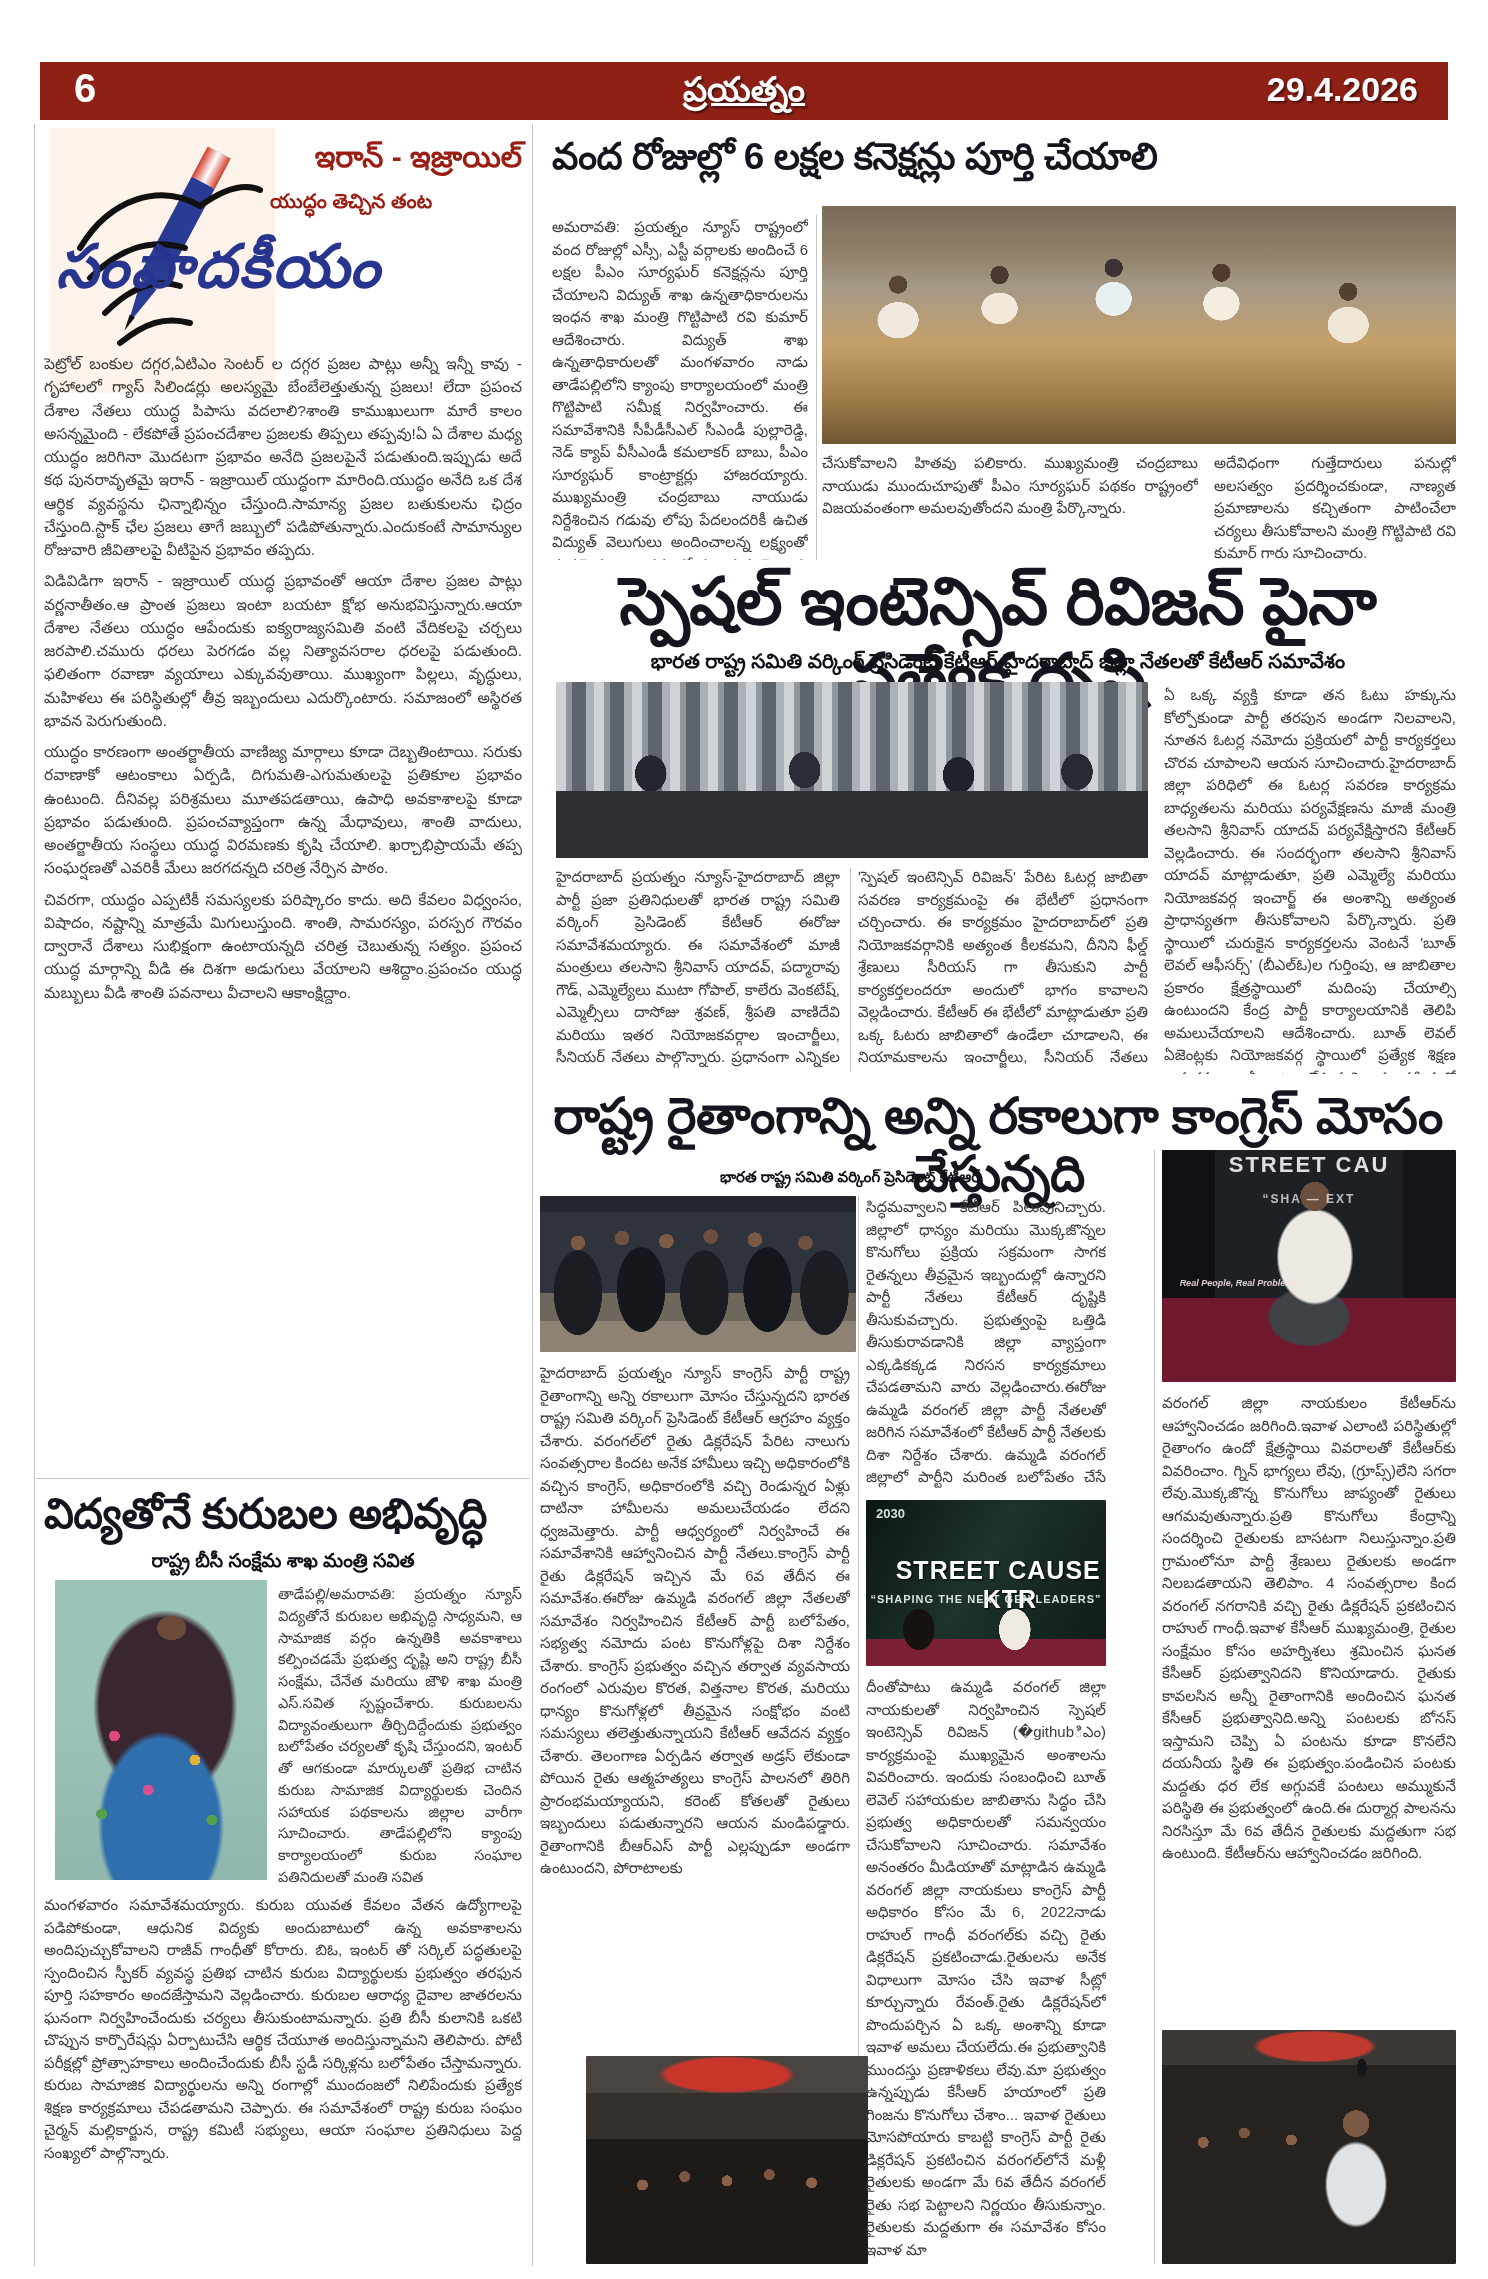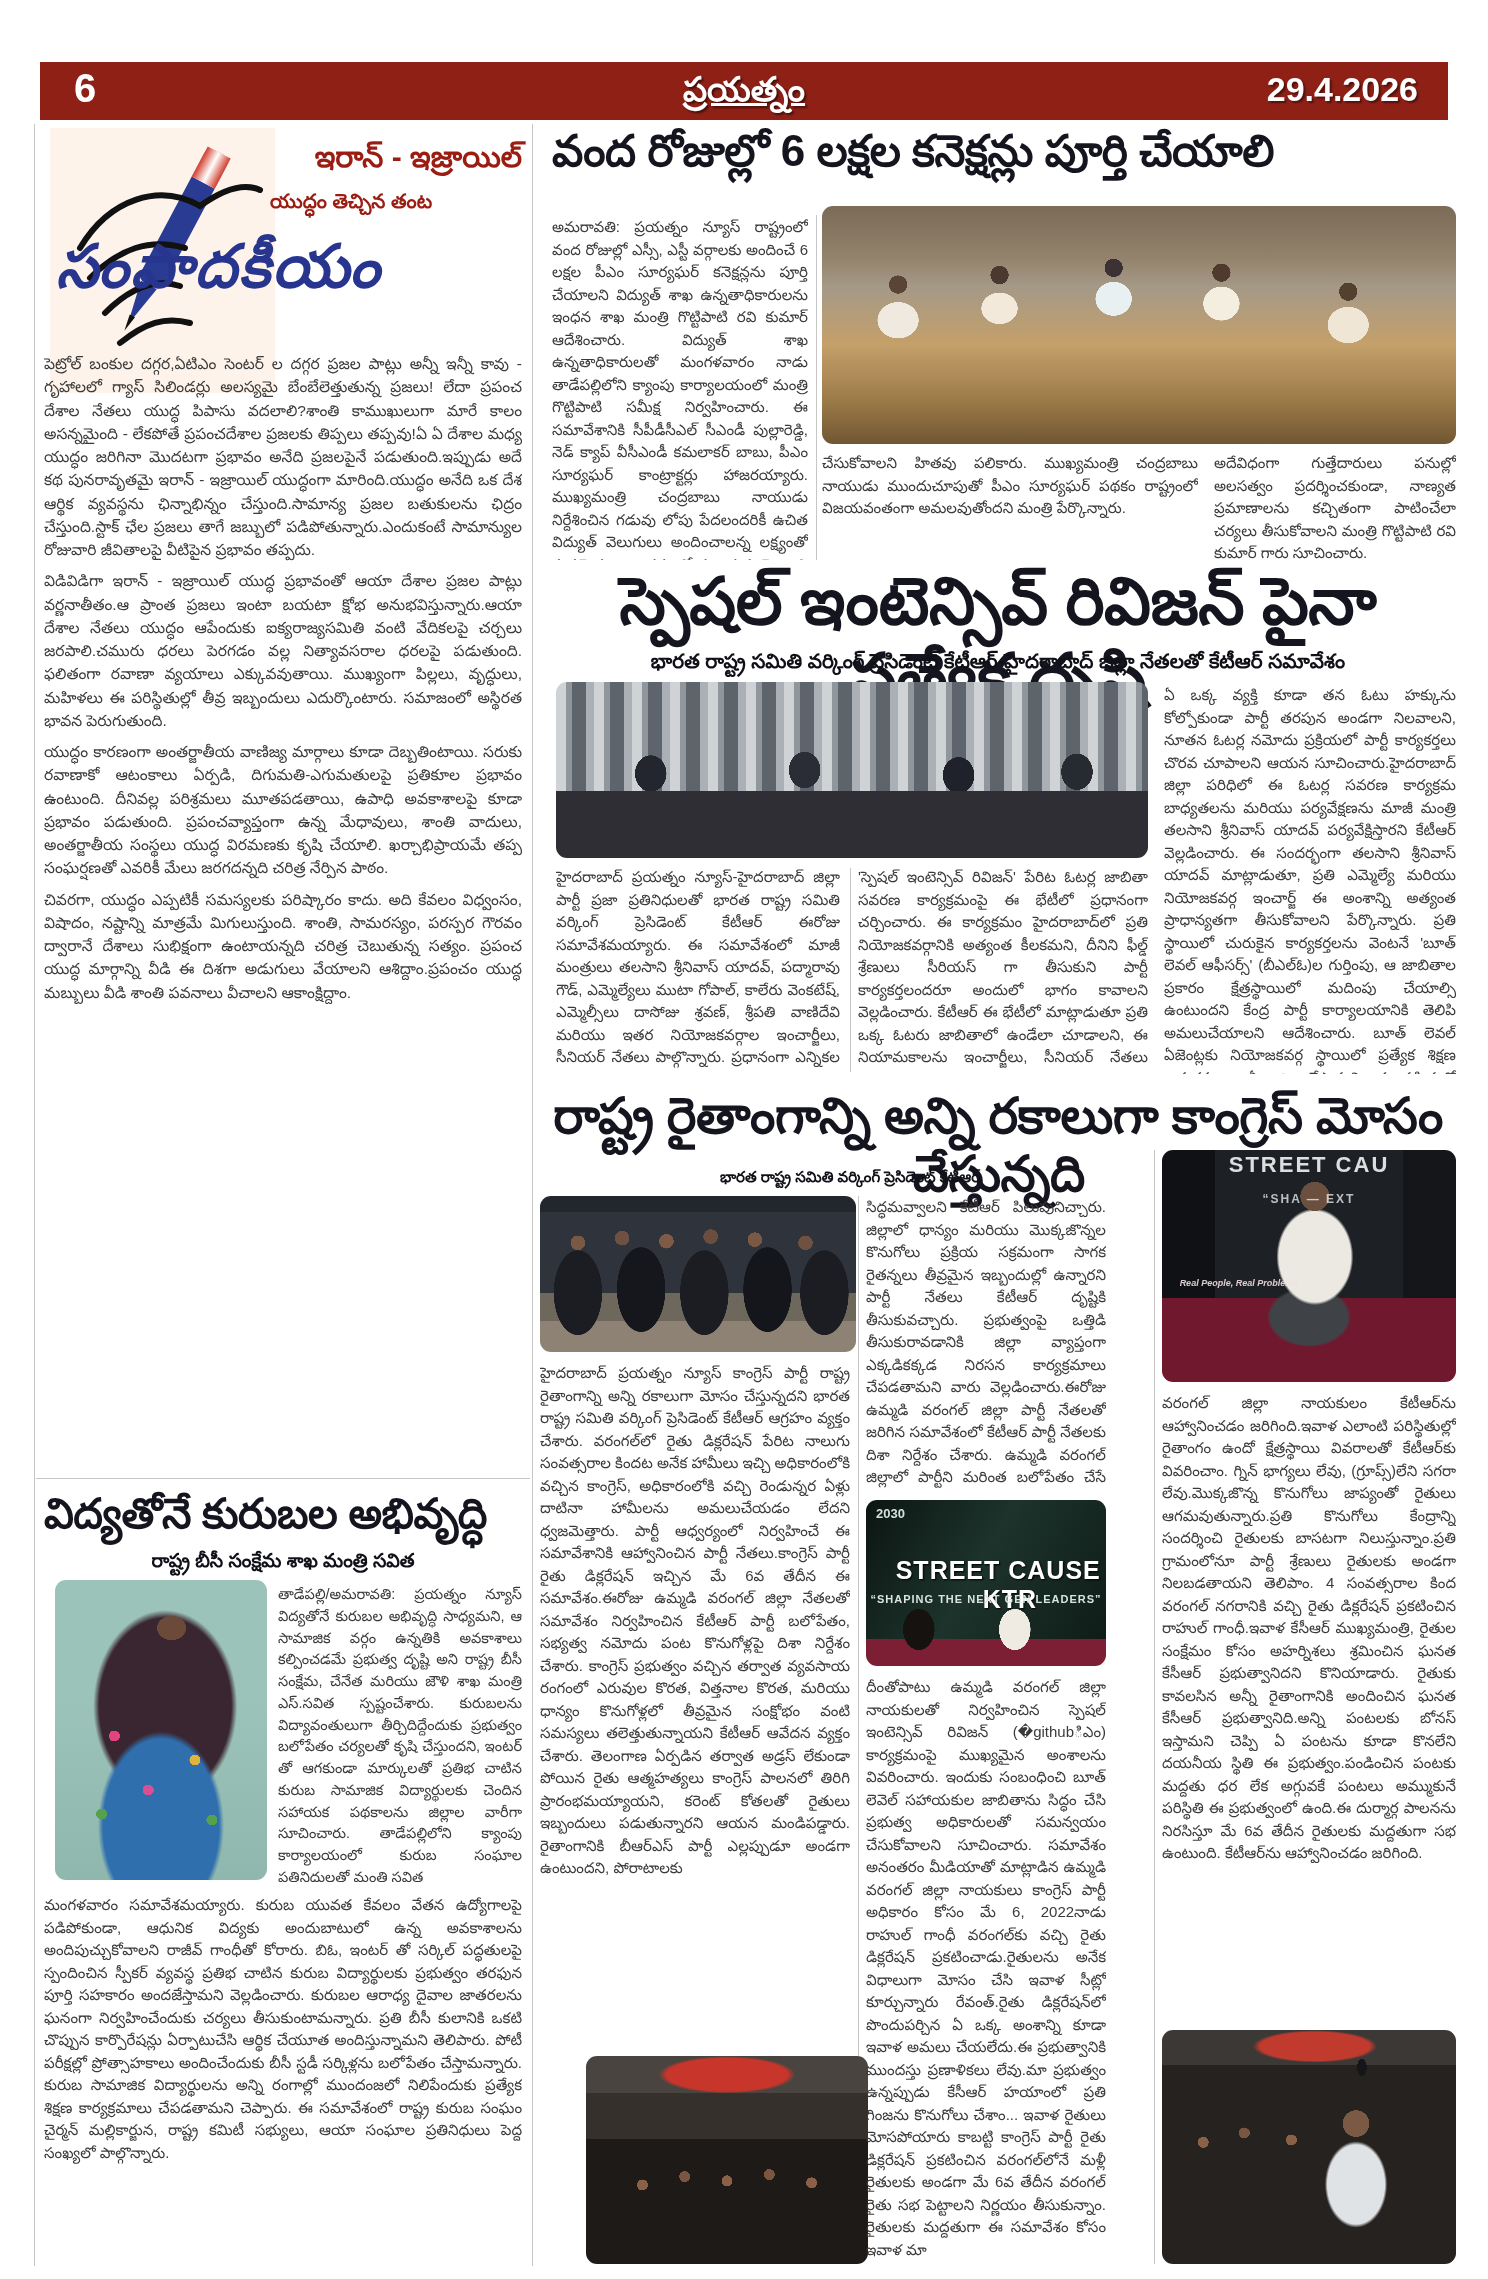--- a/index.html
+++ b/index.html
@@ -17,21 +17,21 @@
   .vrule{width:1px;background:#c6c6c6;}
   .hrule{height:1px;background:#c6c6c6;}
   
   .hl{font-weight:bold;color:#15151f;line-height:1.15;letter-spacing:-.5px;}
   .kicker{color:#9b1d12;font-weight:bold;}
   .byline{font-weight:bold;color:#101018;text-align:center;}
   .bodytxt{font-size:15px;line-height:1.5;text-align:justify;color:#3a3a3a;overflow:hidden;}
   .bodytxt p{margin:0 0 8px 0;}
   .logo-script{color:#27358f;font-weight:bold;font-style:italic;letter-spacing:2px;}
   
-  .photo{position:absolute;overflow:hidden;border-radius:11px;}
+  .photo{position:absolute;overflow:hidden;border-radius:1px;}
   #ph1{background:
     radial-gradient(34px 30px at 12% 48%,#efe9df 0 60%,transparent 61%),
     radial-gradient(30px 26px at 28% 43%,#f2e9da 0 60%,transparent 61%),
     radial-gradient(30px 28px at 46% 39%,#e8f0f2 0 60%,transparent 61%),
     radial-gradient(30px 28px at 63% 41%,#f4eee0 0 60%,transparent 61%),
     radial-gradient(34px 30px at 83% 50%,#efe6d6 0 60%,transparent 61%),
     radial-gradient(15px 15px at 12% 33%,#5a4436 0 60%,transparent 61%),
     radial-gradient(15px 15px at 28% 29%,#4a392e 0 60%,transparent 61%),
     radial-gradient(15px 15px at 46% 26%,#3c3233 0 60%,transparent 61%),
     radial-gradient(15px 15px at 63% 28%,#4f3a2d 0 60%,transparent 61%),
@@ -153,21 +153,21 @@
     <p>యుద్ధం కారణంగా అంతర్జాతీయ వాణిజ్య మార్గాలు కూడా దెబ్బతింటాయి. సరుకు రవాణాకో ఆటంకాలు ఏర్పడి, దిగుమతి-ఎగుమతులపై ప్రతికూల ప్రభావం ఉంటుంది. దీనివల్ల పరిశ్రమలు మూతపడతాయి, ఉపాధి అవకాశాలపై కూడా ప్రభావం పడుతుంది. ప్రపంచవ్యాప్తంగా ఉన్న మేధావులు, శాంతి వాదులు, అంతర్జాతీయ సంస్థలు యుద్ధ విరమణకు కృషి చేయాలి. ఖర్చాభిప్రాయమే తప్ప సంఘర్షణతో ఎవరికీ మేలు జరగదన్నది చరిత్ర నేర్పిన పాఠం.</p>
     <p>చివరగా, యుద్ధం ఎప్పటికీ సమస్యలకు పరిష్కారం కాదు. అది కేవలం విధ్వంసం, విషాదం, నష్టాన్ని మాత్రమే మిగులుస్తుంది. శాంతి, సామరస్యం, పరస్పర గౌరవం ద్వారానే దేశాలు సుభిక్షంగా ఉంటాయన్నది చరిత్ర చెబుతున్న సత్యం. ప్రపంచ యుద్ధ మార్గాన్ని వీడి ఈ దిశగా అడుగులు వేయాలని ఆశిద్దాం.ప్రపంచం యుద్ధ మబ్బులు వీడి శాంతి పవనాలు వీచాలని ఆకాంక్షిద్దాం.</p>
   </div>
 
   <div class="abs hl" style="left:44px;top:1490px;width:478px;font-size:42px">విద్యతోనే కురుబల అభివృద్ధి</div>
   <div class="abs byline" style="left:44px;top:1550px;width:478px;font-size:19px">రాష్ట్ర బీసీ సంక్షేమ శాఖ మంత్రి సవిత</div>
   <div class="photo" id="ph8" style="left:55px;top:1580px;width:212px;height:300px"></div>
   <div class="abs bodytxt" style="left:278px;top:1584px;width:244px;height:298px;font-size:14.5px">తాడేపల్లి/అమరావతి: ప్రయత్నం న్యూస్ విద్యతోనే కురుబల అభివృద్ధి సాధ్యమని, ఆ సామాజిక వర్గం ఉన్నతికి అవకాశాలు కల్పించడమే ప్రభుత్వ దృష్టి అని రాష్ట్ర బీసీ సంక్షేమ, చేనేత మరియు జౌళి శాఖ మంత్రి ఎస్.సవిత స్పష్టంచేశారు. కురుబలను విద్యావంతులుగా తీర్చిదిద్దేందుకు ప్రభుత్వం బలోపేతం చర్యలతో కృషి చేస్తుందని, ఇంటర్ తో ఆగకుండా మార్కులతో ప్రతిభ చాటిన కురుబ సామాజిక విద్యార్థులకు చెందిన సహాయక పథకాలను జిల్లాల వారీగా సూచించారు. తాడేపల్లిలోని క్యాంపు కార్యాలయంలో కురుబ సంఘాల ప్రతినిధులతో మంత్రి సవిత</div>
   <div class="abs bodytxt" style="left:44px;top:1894px;width:478px;height:372px">మంగళవారం సమావేశమయ్యారు. కురుబ యువత కేవలం వేతన ఉద్యోగాలపై పడిపోకుండా, ఆధునిక విద్యకు అందుబాటులో ఉన్న అవకాశాలను అందిపుచ్చుకోవాలని రాజీవ్ గాంధీతో కోరారు. బిఓ, ఇంటర్ తో సర్కిల్ పద్ధతులపై స్పందించిన స్పీకర్ వ్యవస్థ ప్రతిభ చాటిన కురుబ విద్యార్థులకు ప్రభుత్వం తరఫున పూర్తి సహకారం అందజేస్తామని వెల్లడించారు. కురుబల ఆరాధ్య దైవాల జాతరలను ఘనంగా నిర్వహించేందుకు చర్యలు తీసుకుంటామన్నారు. ప్రతి బీసీ కులానికి ఒకటి చొప్పున కార్పొరేషన్లు ఏర్పాటుచేసి ఆర్థిక చేయూత అందిస్తున్నామని తెలిపారు. పోటీ పరీక్షల్లో ప్రోత్సాహకాలు అందించేందుకు బీసీ స్టడీ సర్కిళ్లను బలోపేతం చేస్తామన్నారు. కురుబ సామాజిక విద్యార్థులను అన్ని రంగాల్లో ముందంజలో నిలిపేందుకు ప్రత్యేక శిక్షణ కార్యక్రమాలు చేపడతామని చెప్పారు. ఈ సమావేశంలో రాష్ట్ర కురుబ సంఘం చైర్మన్ మల్లికార్జున, రాష్ట్ర కమిటీ సభ్యులు, ఆయా సంఘాల ప్రతినిధులు పెద్ద సంఖ్యలో పాల్గొన్నారు.</div>
 
-  <div class="abs hl" style="left:552px;top:126px;width:906px;font-size:44px">వంద రోజుల్లో 6 లక్షల కనెక్షన్లు పూర్తి చేయాలి</div>
+  <div class="abs hl" style="left:552px;top:136px;width:906px;font-size:37px">వంద రోజుల్లో 6 లక్షల కనెక్షన్లు పూర్తి చేయాలి</div>
   <div class="abs bodytxt" style="left:552px;top:216px;width:256px;height:344px">అమరావతి: ప్రయత్నం న్యూస్ రాష్ట్రంలో వంద రోజుల్లో ఎస్సీ, ఎస్టీ వర్గాలకు అందించే 6 లక్షల పీఎం సూర్యఘర్ కనెక్షన్లను పూర్తి చేయాలని విద్యుత్ శాఖ ఉన్నతాధికారులను ఇంధన శాఖ మంత్రి గొట్టిపాటి రవి కుమార్ ఆదేశించారు. విద్యుత్ శాఖ ఉన్నతాధికారులతో మంగళవారం నాడు తాడేపల్లిలోని క్యాంపు కార్యాలయంలో మంత్రి గొట్టిపాటి సమీక్ష నిర్వహించారు. ఈ సమావేశానికి సీపీడీసీఎల్ సీఎండీ పుల్లారెడ్డి, నెడ్ క్యాప్ వీసీఎండీ కమలాకర్ బాబు, పీఎం సూర్యఘర్ కాంట్రాక్టర్లు హాజరయ్యారు. ముఖ్యమంత్రి చంద్రబాబు నాయుడు నిర్దేశించిన గడువు లోపు పేదలందరికీ ఉచిత విద్యుత్ వెలుగులు అందించాలన్న లక్ష్యంతో స్పష్టమైన కార్యాచరణతో ముందుకు వెళ్లాలని అధికారులను ఆదేశించారు. గ్రామాల వారీగా నెలలో ఎన్ని, ఏఏ వర్గాలకు సోలార్ కనెక్షన్లు ఇచ్చామో లెక్కలతో సహా నివేదికలు సిద్ధం చేయాలని చెప్పారు. ప్రతి డిస్కం పరిధిలో కనీసం 2 వేల సూర్యఘర్ కనెక్షన్లు పూర్తి చేసే విధంగా అధికారుల కార్యాచరణ సిద్ధం చేసుకోవాలన్నారు.</div>
   <div class="photo" id="ph1" style="left:822px;top:206px;width:634px;height:238px"></div>
   <div class="abs bodytxt" style="left:822px;top:452px;width:376px;height:110px">చేసుకోవాలని హితవు పలికారు. ముఖ్యమంత్రి చంద్రబాబు నాయుడు ముందుచూపుతో పీఎం సూర్యఘర్ పథకం రాష్ట్రంలో విజయవంతంగా అమలవుతోందని మంత్రి పేర్కొన్నారు.</div>
   <div class="abs bodytxt" style="left:1214px;top:452px;width:242px;height:110px">అదేవిధంగా గుత్తేదారులు పనుల్లో అలసత్వం ప్రదర్శించకుండా, నాణ్యత ప్రమాణాలను కచ్చితంగా పాటించేలా చర్యలు తీసుకోవాలని మంత్రి గొట్టిపాటి రవి కుమార్ గారు సూచించారు.</div>
 
   <div class="abs hl" style="left:540px;top:564px;width:916px;font-size:66px;text-align:center">స్పెషల్ ఇంటెన్సివ్ రివిజన్ పైనా ప్రత్యేక దృష్టి</div>
   <div class="abs byline" style="left:540px;top:650px;width:916px;font-size:20px">భారత రాష్ట్ర సమితి వర్కింగ్ ప్రెసిడెంట్ కేటీఆర్-హైదరాబాద్ జిల్లా నేతలతో కేటీఆర్ సమావేశం</div>
   <div class="photo" id="ph2" style="left:556px;top:682px;width:592px;height:176px"></div>
   <div class="abs bodytxt" style="left:1164px;top:684px;width:292px;height:390px">ఏ ఒక్క వ్యక్తి కూడా తన ఓటు హక్కును కోల్పోకుండా పార్టీ తరపున అండగా నిలవాలని, నూతన ఓటర్ల నమోదు ప్రక్రియలో పార్టీ కార్యకర్తలు చొరవ చూపాలని ఆయన సూచించారు.హైదరాబాద్ జిల్లా పరిధిలో ఈ ఓటర్ల సవరణ కార్యక్రమ బాధ్యతలను మరియు పర్యవేక్షణను మాజీ మంత్రి తలసాని శ్రీనివాస్ యాదవ్ పర్యవేక్షిస్తారని కేటీఆర్ వెల్లడించారు. ఈ సందర్భంగా తలసాని శ్రీనివాస్ యాదవ్ మాట్లాడుతూ, ప్రతి ఎమ్మెల్యే మరియు నియోజకవర్గ ఇంచార్జ్ ఈ అంశాన్ని అత్యంత ప్రాధాన్యతగా తీసుకోవాలని పేర్కొన్నారు. ప్రతి స్థాయిలో చురుకైన కార్యకర్తలను వెంటనే 'బూత్ లెవల్ ఆఫీసర్స్' (బీఎల్ఓ)ల గుర్తింపు, ఆ జాబితాల ప్రకారం క్షేత్రస్థాయిలో మదింపు చేయాల్సి ఉంటుందని కేంద్ర పార్టీ కార్యాలయానికి తెలిపి అమలుచేయాలని ఆదేశించారు. బూత్ లెవల్ ఏజెంట్లకు నియోజకవర్గ స్థాయిలో ప్రత్యేక శిక్షణ కార్యక్రమాలు ఏర్పాటు చేస్తామని, ఈ ప్రక్రియలో ఎలాంటి తప్పులు జరగకుండా చూడాలన్నారు. నగర వ్యాప్తంగా ఓటర్ల జాబితా గురించి ఉన్నతాధికారులతో చర్చించి, అందరికీ ఈ కార్యక్రమంపై స్పష్టత ఇచ్చే స్థాయిలో వ్యవహరించాలని కోరారు.</div>
   <div class="abs bodytxt" style="left:556px;top:866px;width:284px;height:206px">హైదరాబాద్ ప్రయత్నం న్యూస్-హైదరాబాద్ జిల్లా పార్టీ ప్రజా ప్రతినిధులతో భారత రాష్ట్ర సమితి వర్కింగ్ ప్రెసిడెంట్ కేటీఆర్ ఈరోజు సమావేశమయ్యారు. ఈ సమావేశంలో మాజీ మంత్రులు తలసాని శ్రీనివాస్ యాదవ్, పద్మారావు గౌడ్, ఎమ్మెల్యేలు ముటా గోపాల్, కాలేరు వెంకటేష్, ఎమ్మెల్సీలు దాసోజు శ్రవణ్, శ్రీపతి వాణిదేవి మరియు ఇతర నియోజకవర్గాల ఇంచార్జీలు, సీనియర్ నేతలు పాల్గొన్నారు. ప్రధానంగా ఎన్నికల సంఘం నిర్వహిస్తున్న</div>

